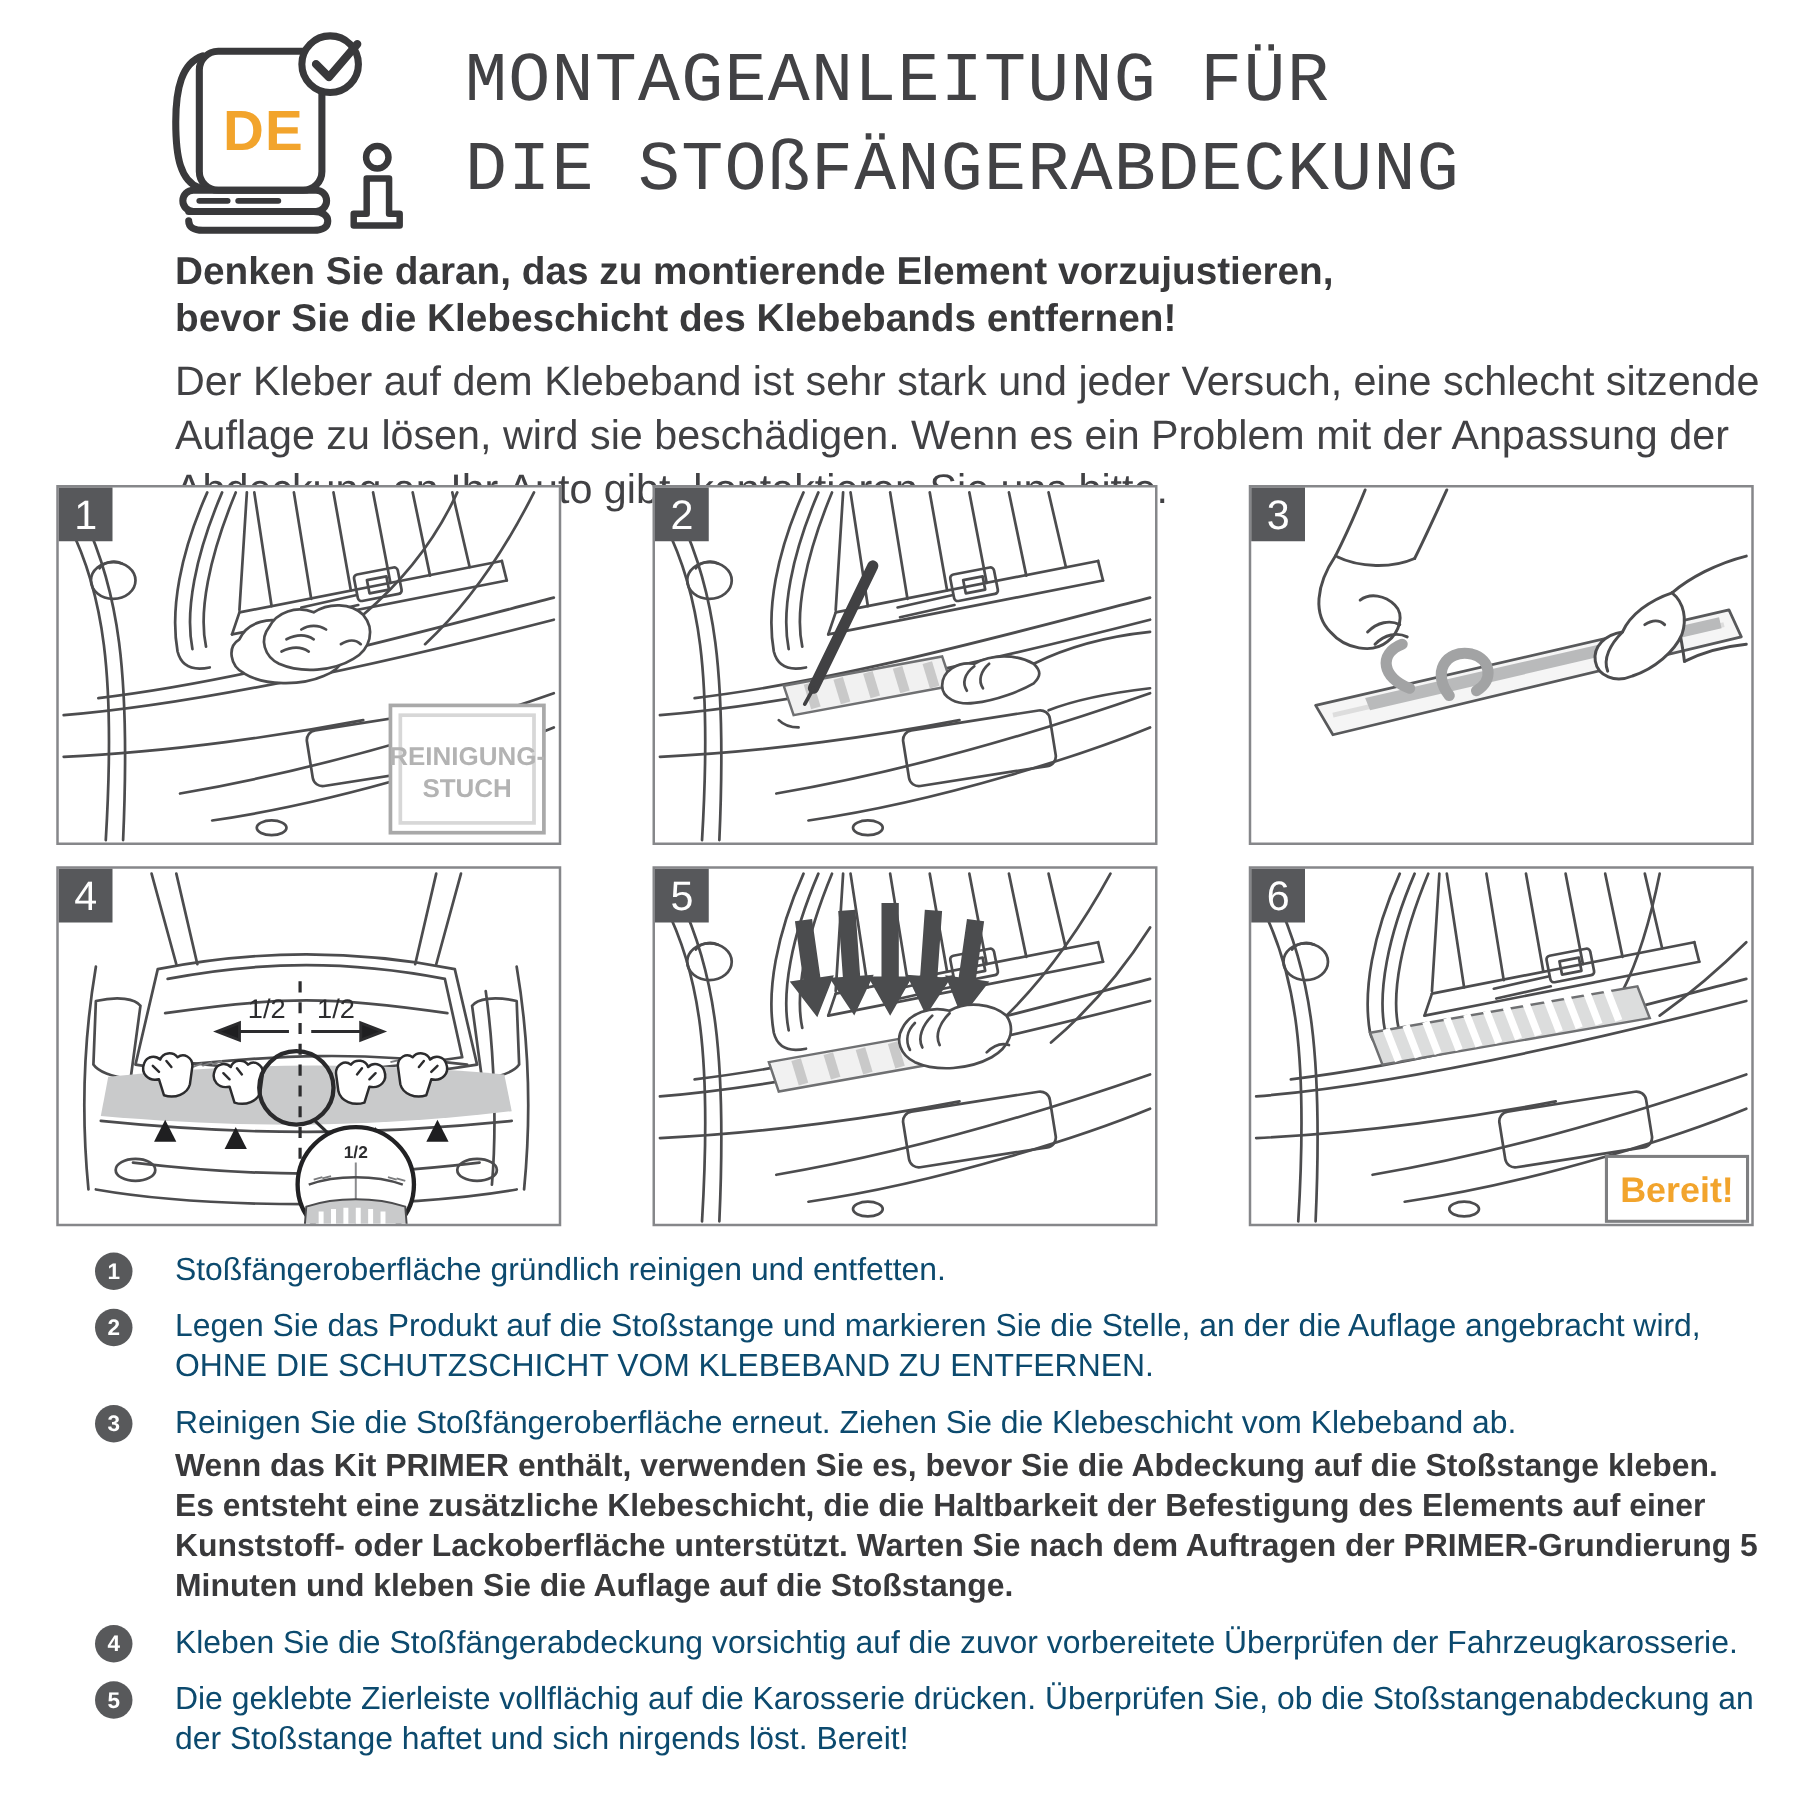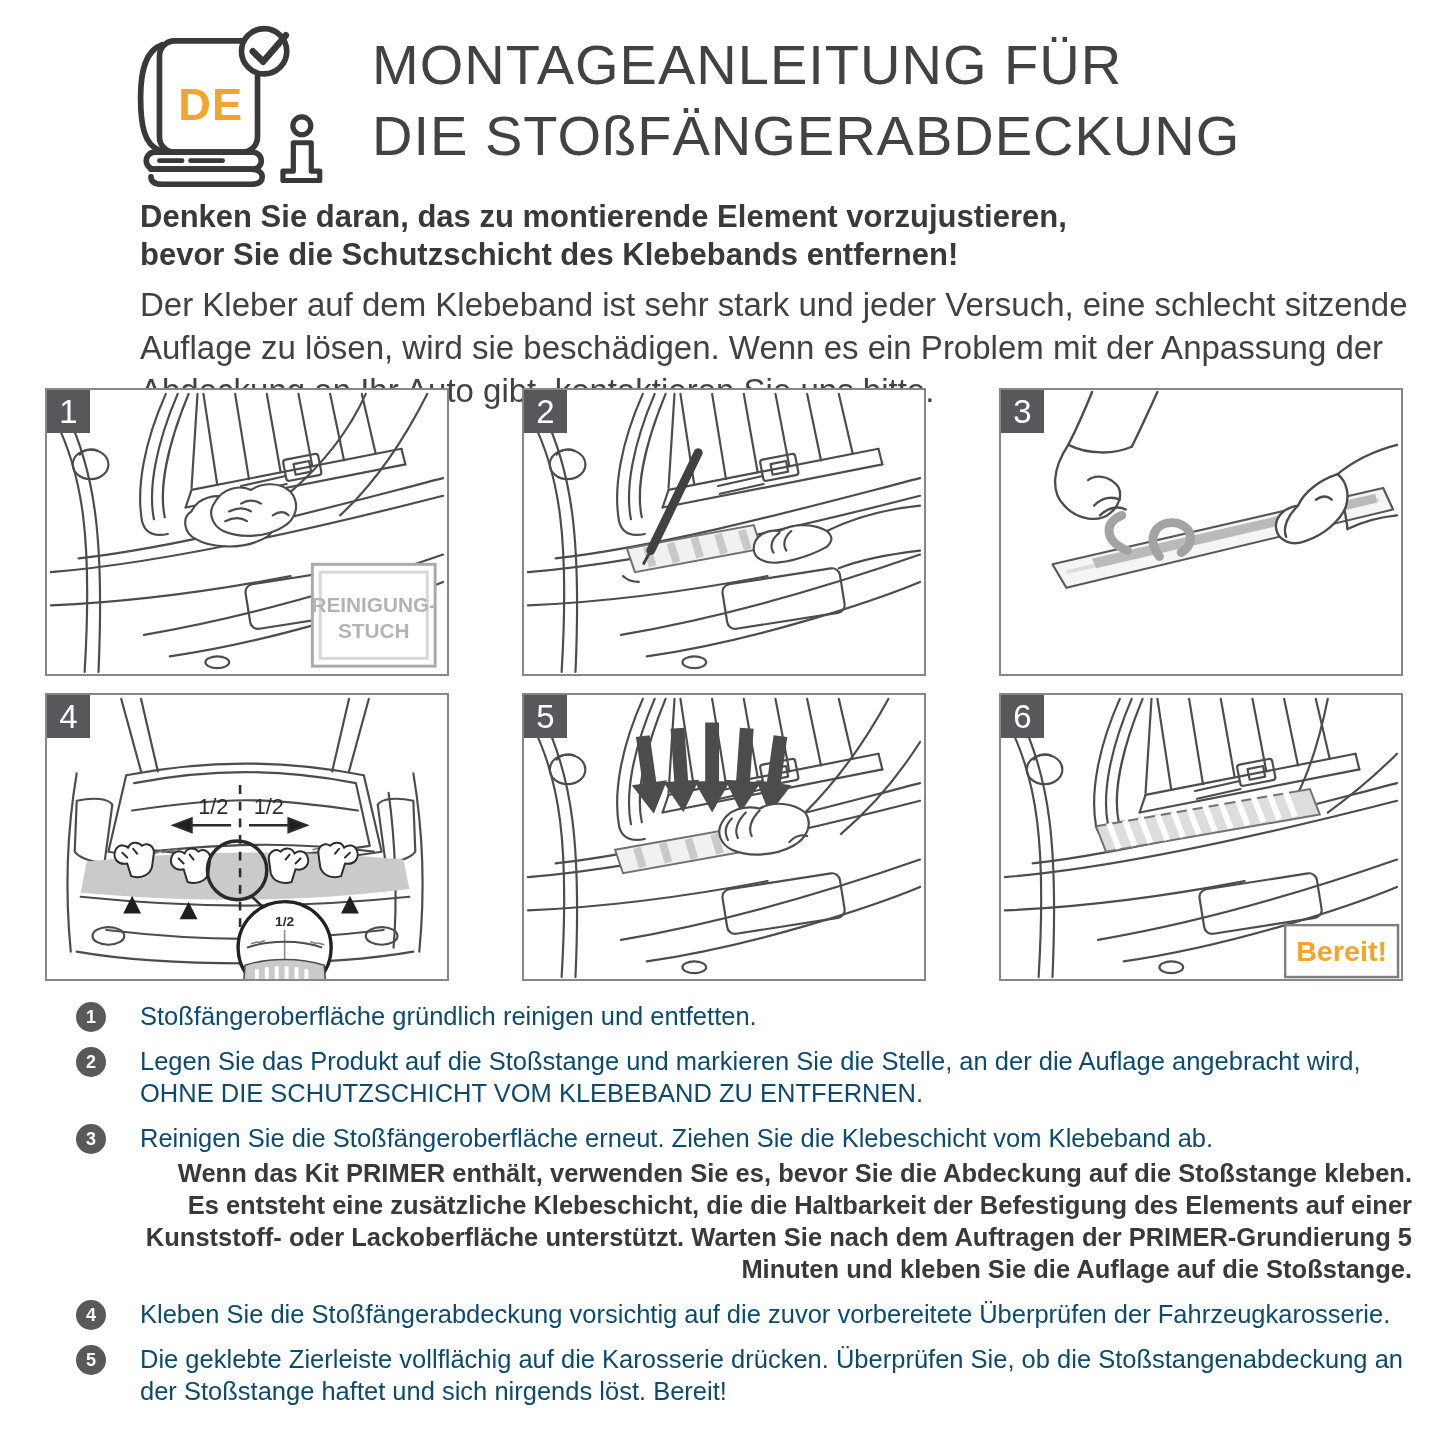--- a/index.html
+++ b/index.html
@@ -3,21 +3,21 @@
 <meta charset="utf-8">
 <style>
   html,body{margin:0;padding:0;}
   body{
     width:1445px;height:1445px;background:#ffffff;position:relative;overflow:hidden;
     font-family:"Liberation Sans", sans-serif;color:#3e3e40;
   }
   .logo{position:absolute;left:134px;top:22px;width:198px;height:168px;}
   h1{
     position:absolute;left:372px;top:30px;margin:0;
-    font-size:56px;font-weight:500;letter-spacing:1px;line-height:1.26;color:#424245;
+    font-size:56px;font-weight:500;letter-spacing:1px;line-height:1.26;color:#424245;font-family:Liberation Mono, monospace;
   }
   .warning{
     position:absolute;left:140px;top:198px;width:1210px;margin:0;
     font-size:31px;font-weight:700;line-height:1.23;color:#39393b;white-space:pre-line;
   }
   .lead{
     position:absolute;left:140px;top:284px;width:1272px;margin:0;
     font-size:33px;font-weight:400;line-height:1.3;color:#414144;
   }
   .panels{
@@ -36,21 +36,21 @@
   }
   .steps{
     position:absolute;left:76px;top:1000px;width:1336px;margin:0;padding:0;list-style:none;
   }
   .steps li{display:grid;grid-template-columns:64px 1fr;margin-bottom:13px;}
   .bullet{
     width:30px;height:30px;border-radius:50%;background:#58595b;color:#fff;
     font-size:18px;font-weight:700;display:flex;align-items:center;justify-content:center;margin-top:2px;
   }
   .step-text{margin:0;font-size:25.5px;line-height:32px;color:#0c4a6e;white-space:pre-line;}
-  .step-note{margin:3px 0 0 0;font-size:25.5px;line-height:32px;font-weight:700;color:#39393b;text-align:right;}
+  .step-note{margin:3px 0 0 0;font-size:25.5px;line-height:32px;font-weight:700;color:#39393b;}
   text{font-family:"Liberation Sans", sans-serif;}
 </style>
 </head>
 <body>
 
 <svg class="logo" viewBox="0 0 210 178">
   <g fill="none" stroke="#39393b" stroke-width="6" stroke-linecap="round" stroke-linejoin="round">
     <path d="M30,24 C12,30 7,52 7,80 C7,110 11,130 27,136"></path>
     <rect x="27" y="20" width="104" height="118" rx="16"></rect>
     <rect x="13" y="138" width="122" height="18" rx="9"></rect>
@@ -65,21 +65,21 @@
   <g fill="#ffffff" stroke="#39393b" stroke-width="5.5" stroke-linejoin="round">
     <circle cx="178" cy="110" r="9.5"></circle>
     <path d="M169,128 h19 v30 h9 v10 h-39 v-10 h11 z"></path>
   </g>
 </svg>
 
 <h1><span>MONTAGEANLEITUNG FÜR</span><br>
 <span>DIE STOßFÄNGERABDECKUNG</span></h1>
 
 <p class="warning">Denken Sie daran, das zu montierende Element vorzujustieren,
-bevor Sie die Schutzschicht des Klebebands entfernen!</p>
+bevor Sie die Klebeschicht des Klebebands entfernen!</p>
 <p class="lead">Der Kleber auf dem Klebeband ist sehr stark und jeder Versuch, eine schlecht sitzende Auflage zu lösen, wird sie beschädigen. Wenn es ein Problem mit der Anpassung der Abdeckung an Ihr Auto gibt, kontaktieren Sie uns bitte.</p>
 
 <section class="panels">
 
   <figure class="panel">
     <div class="badge">1</div>
     <svg class="illu" viewBox="0 0 404 290" preserveAspectRatio="none">
       <g fill="none" stroke="#4c4c4e" stroke-width="2.2" stroke-linecap="round" stroke-linejoin="round">
         <path d="M8,30 C36,86 46,152 38,288"></path>
           <path d="M20,24 C48,84 58,150 52,288"></path>

